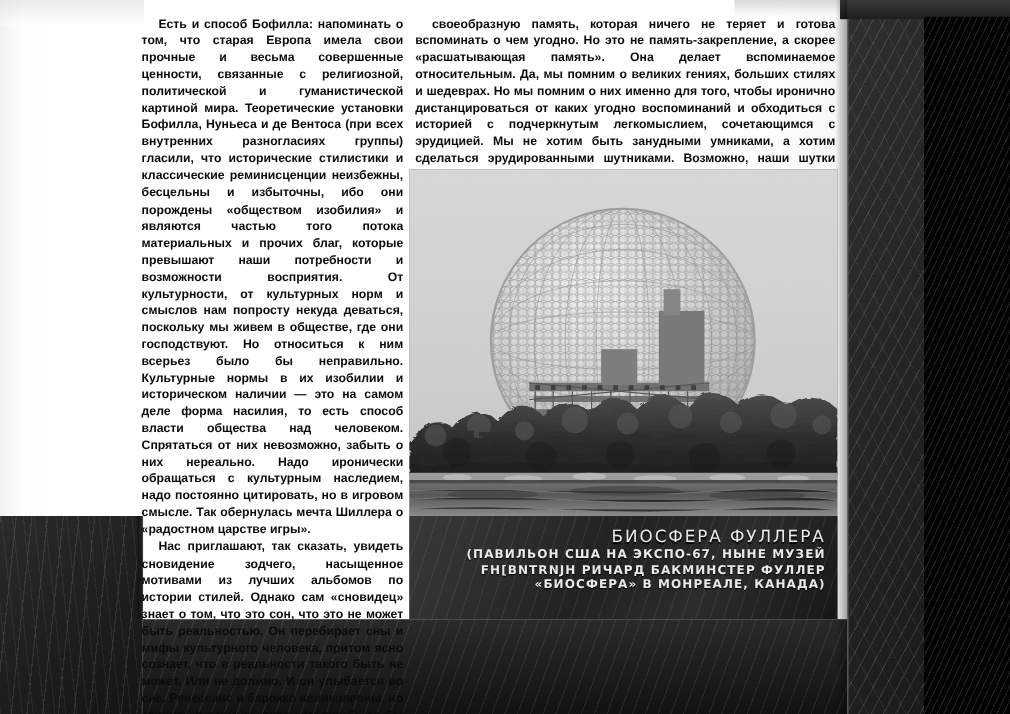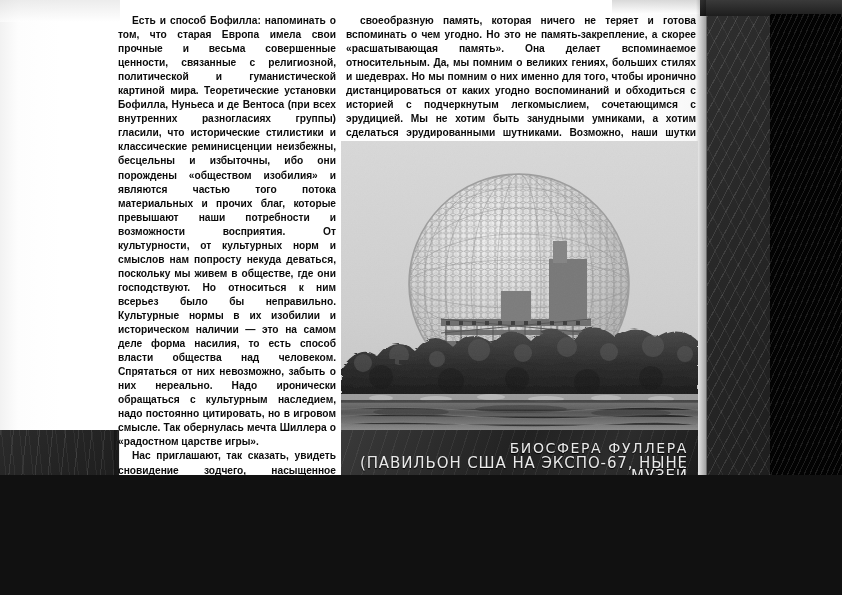--- a/index.html
+++ b/index.html
@@ -1,19 +1,19 @@
 <!DOCTYPE html>
 <html><head>
 <meta charset="utf-8">
 <title>Scanned book page</title>
 <style>
   html,body{margin:0;padding:0;background:#111;}
   body{width:842px;height:595px;overflow:hidden;font-family:"Liberation Sans",sans-serif;}
 
-  #page{position:relative;width:842px;height:475px;overflow:hidden;background:#0e0e0e;}
+  #page{position:relative;width:842px;height:595px;overflow:hidden;background:#0e0e0e;}
 
   
   .bed{
     position:absolute;inset:0;
     background:
       repeating-linear-gradient(117deg, rgba(255,255,255,.055) 0px, rgba(255,255,255,.055) 1px, rgba(0,0,0,0) 1px, rgba(0,0,0,0) 7px),
       repeating-linear-gradient(63deg, rgba(255,255,255,.035) 0px, rgba(255,255,255,.035) 1px, rgba(0,0,0,0) 1px, rgba(0,0,0,0) 11px),
       linear-gradient(100deg,#232323 0%,#1b1b1b 40%,#2a2a2a 70%,#151515 100%);
   }
   .bed-dark-right{
@@ -103,21 +103,21 @@
     position:absolute;right:10px;top:9px;text-align:right;color:#e9e9e9;
     font-family:"DejaVu Sans",sans-serif;
     letter-spacing:.6px;
   }
   .cap-title{
     font-size:14px;font-weight:normal;line-height:18px;
     letter-spacing:1.6px;
     text-shadow:0 1px 1px #000;
   }
   .cap-line{
-    font-size:15px;line-height:12.6px;font-weight:normal;letter-spacing:.9px;
+    font-size:10px;line-height:12.6px;font-weight:bold;letter-spacing:.9px;
     text-shadow:0 1px 1px #000;
   }
 
   
   .gutter-shadow{
     position:absolute;left:696px;top:0;width:10px;height:595px;
     background:linear-gradient(90deg,rgba(255,255,255,0),rgba(0,0,0,.35));
   }
   .left-darkedge{
     position:absolute;left:114px;top:430px;width:6px;height:86px;

